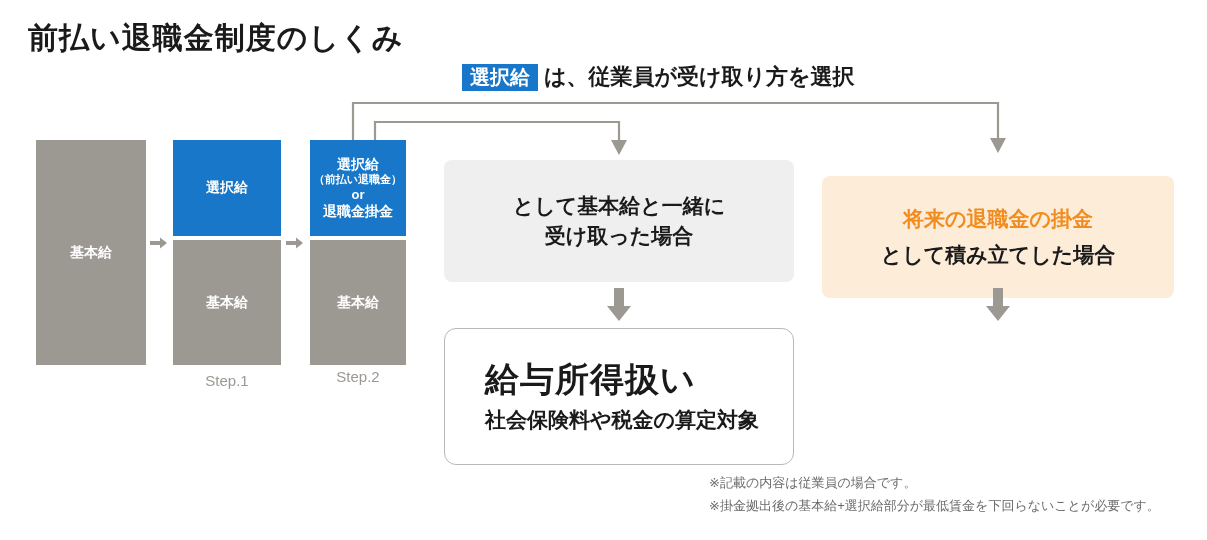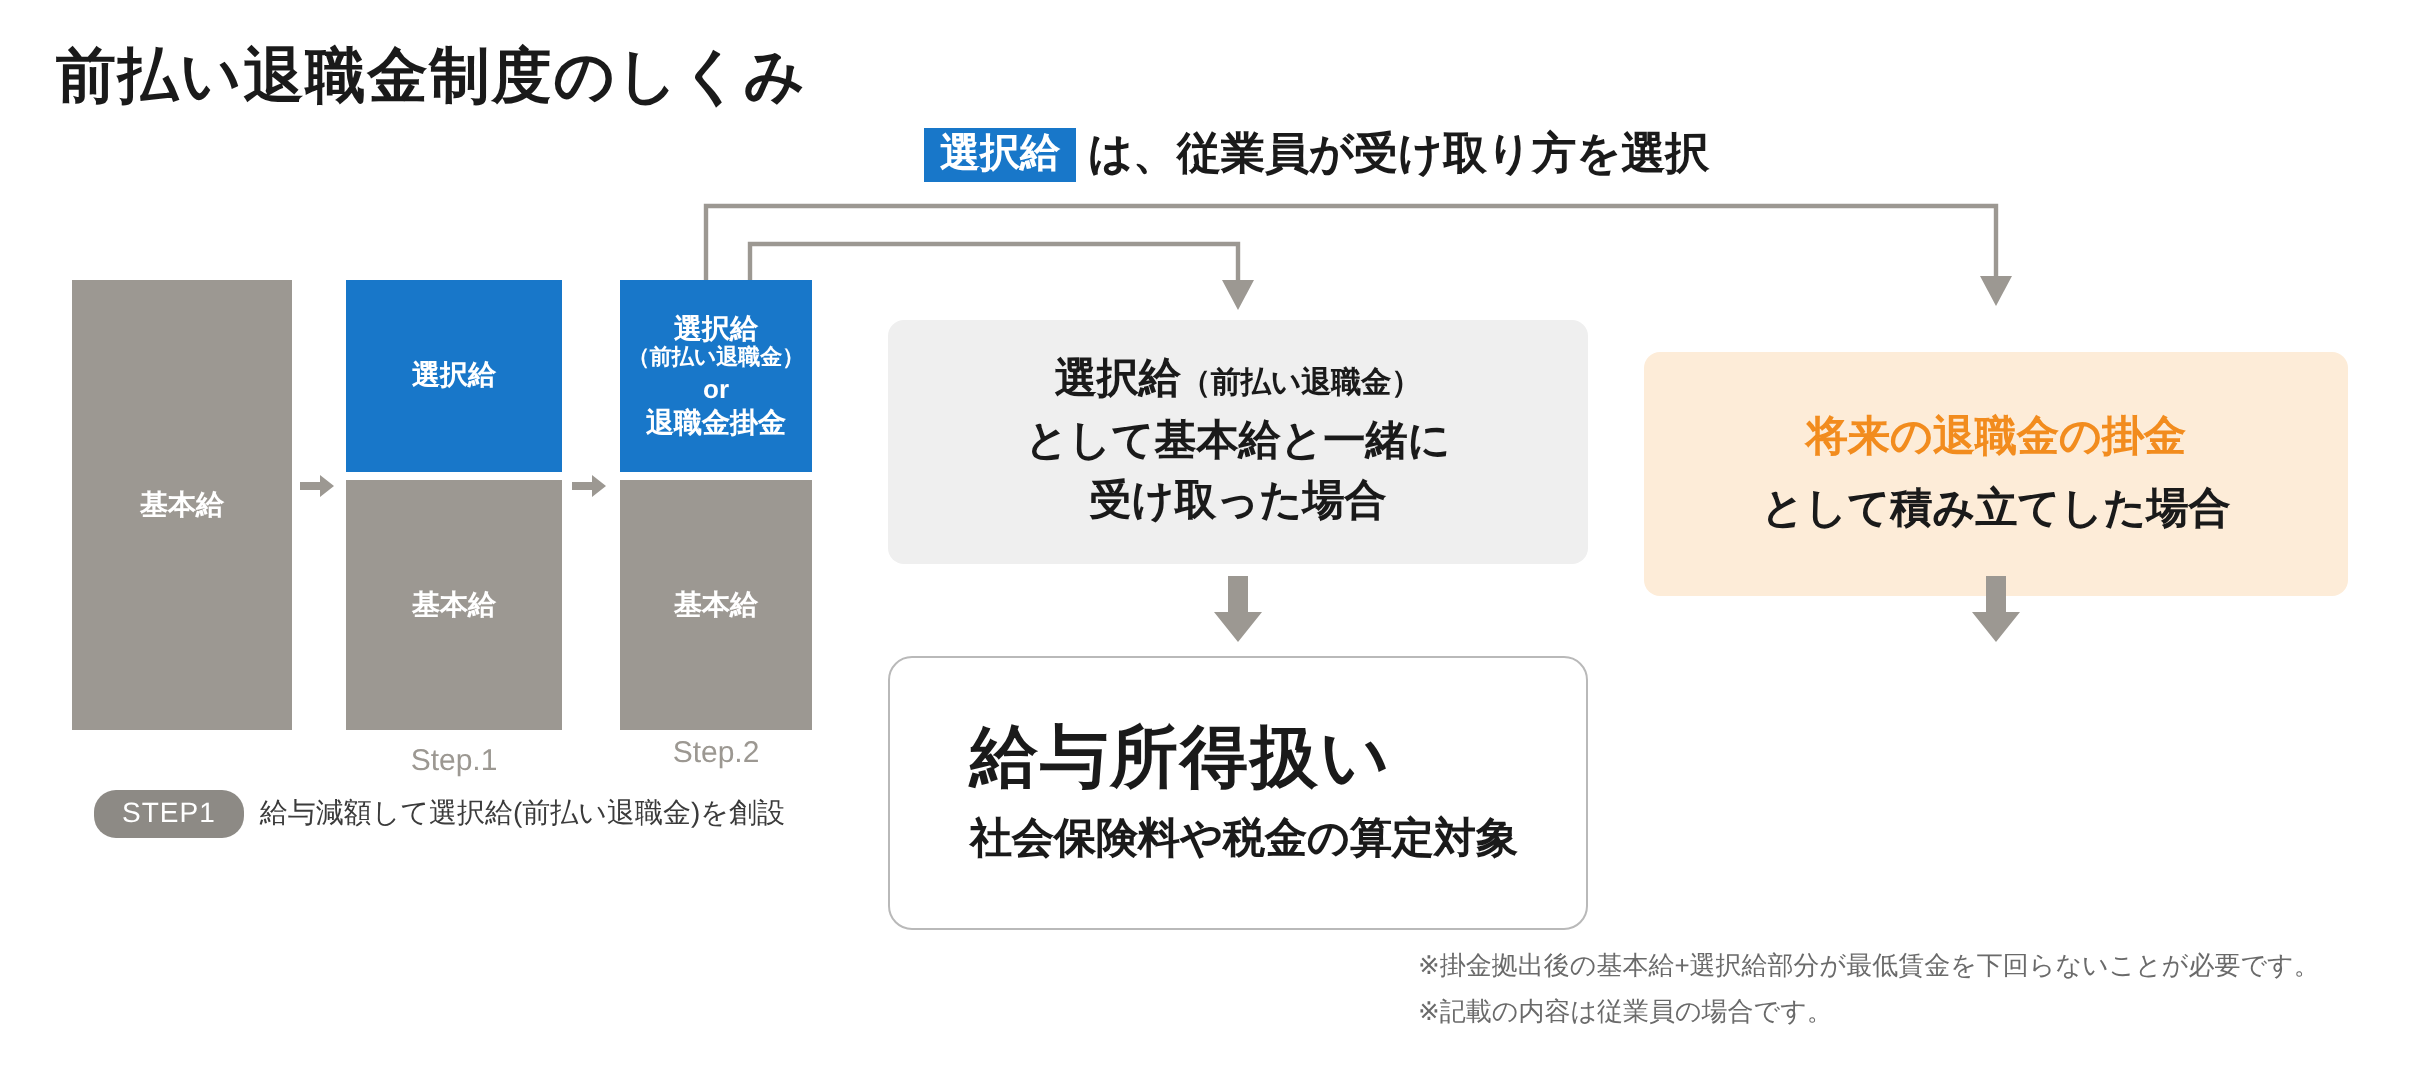--- a/index.html
+++ b/index.html
@@ -135,29 +135,22 @@
     <span class="bar-label-14">選択給</span>
     <span style="font-size:11px;">（前払い退職金）</span>
     <span class="bar-label-13">or</span>
     <span class="bar-label-14">退職金掛金</span>
   </div>
   <div class="bar gray abs" style="left:310px;top:240px;width:96px;height:125px;">
     <span class="bar-label-14">基本給</span>
   </div>
   <div class="step-caption" style="left:310px;top:368px;width:96px;">Step.2</div>
 
-  <div class="pill-row" style="left:47px;top:395px;">
-    <span class="pill">STEP1</span>
-    <span class="pill-text">給与減額して選択給(前払い退職金)を創設</span>
-  </div>
 
   <div class="cond-box gray abs" style="left:444px;top:160px;width:350px;height:122px;">
-    <div class="cond-l1">
-      <span>選択給</span><span class="small">（前払い退職金）</span>
-    </div>
     <div class="cond-l2">として基本給と一緒に</div>
     <div class="cond-l3">受け取った場合</div>
   </div>
 
   <svg class="abs" style="left:605px;top:288px;width:28px;height:34px;" viewBox="0 0 28 34">
     <path d="M9 0 L19 0 L19 18 L26 18 L14 33 L2 18 L9 18 Z" fill="#9c9892"></path>
   </svg>
 
   <div class="result-box plain abs" style="left:444px;top:328px;width:350px;height:137px;">
     <div class="result-head">給与所得扱い</div>
@@ -173,17 +166,17 @@
     <div class="cond-l2" style="margin-top:6px;">として積み立てした場合</div>
     <div class="cond-l3"></div>
   </div>
 
   <svg class="abs" style="left:984px;top:288px;width:28px;height:34px;" viewBox="0 0 28 34">
     <path d="M9 0 L19 0 L19 18 L26 18 L14 33 L2 18 L9 18 Z" fill="#9c9892"></path>
   </svg>
 
 
   <div class="footnotes">
+    <div>※記載の内容は従業員の場合です。</div>
     <div>※掛金拠出後の基本給+選択給部分が最低賃金を下回らないことが必要です。</div>
-    <div>※記載の内容は従業員の場合です。</div>
   </div>
 
 </div>
 
 </body></html>

